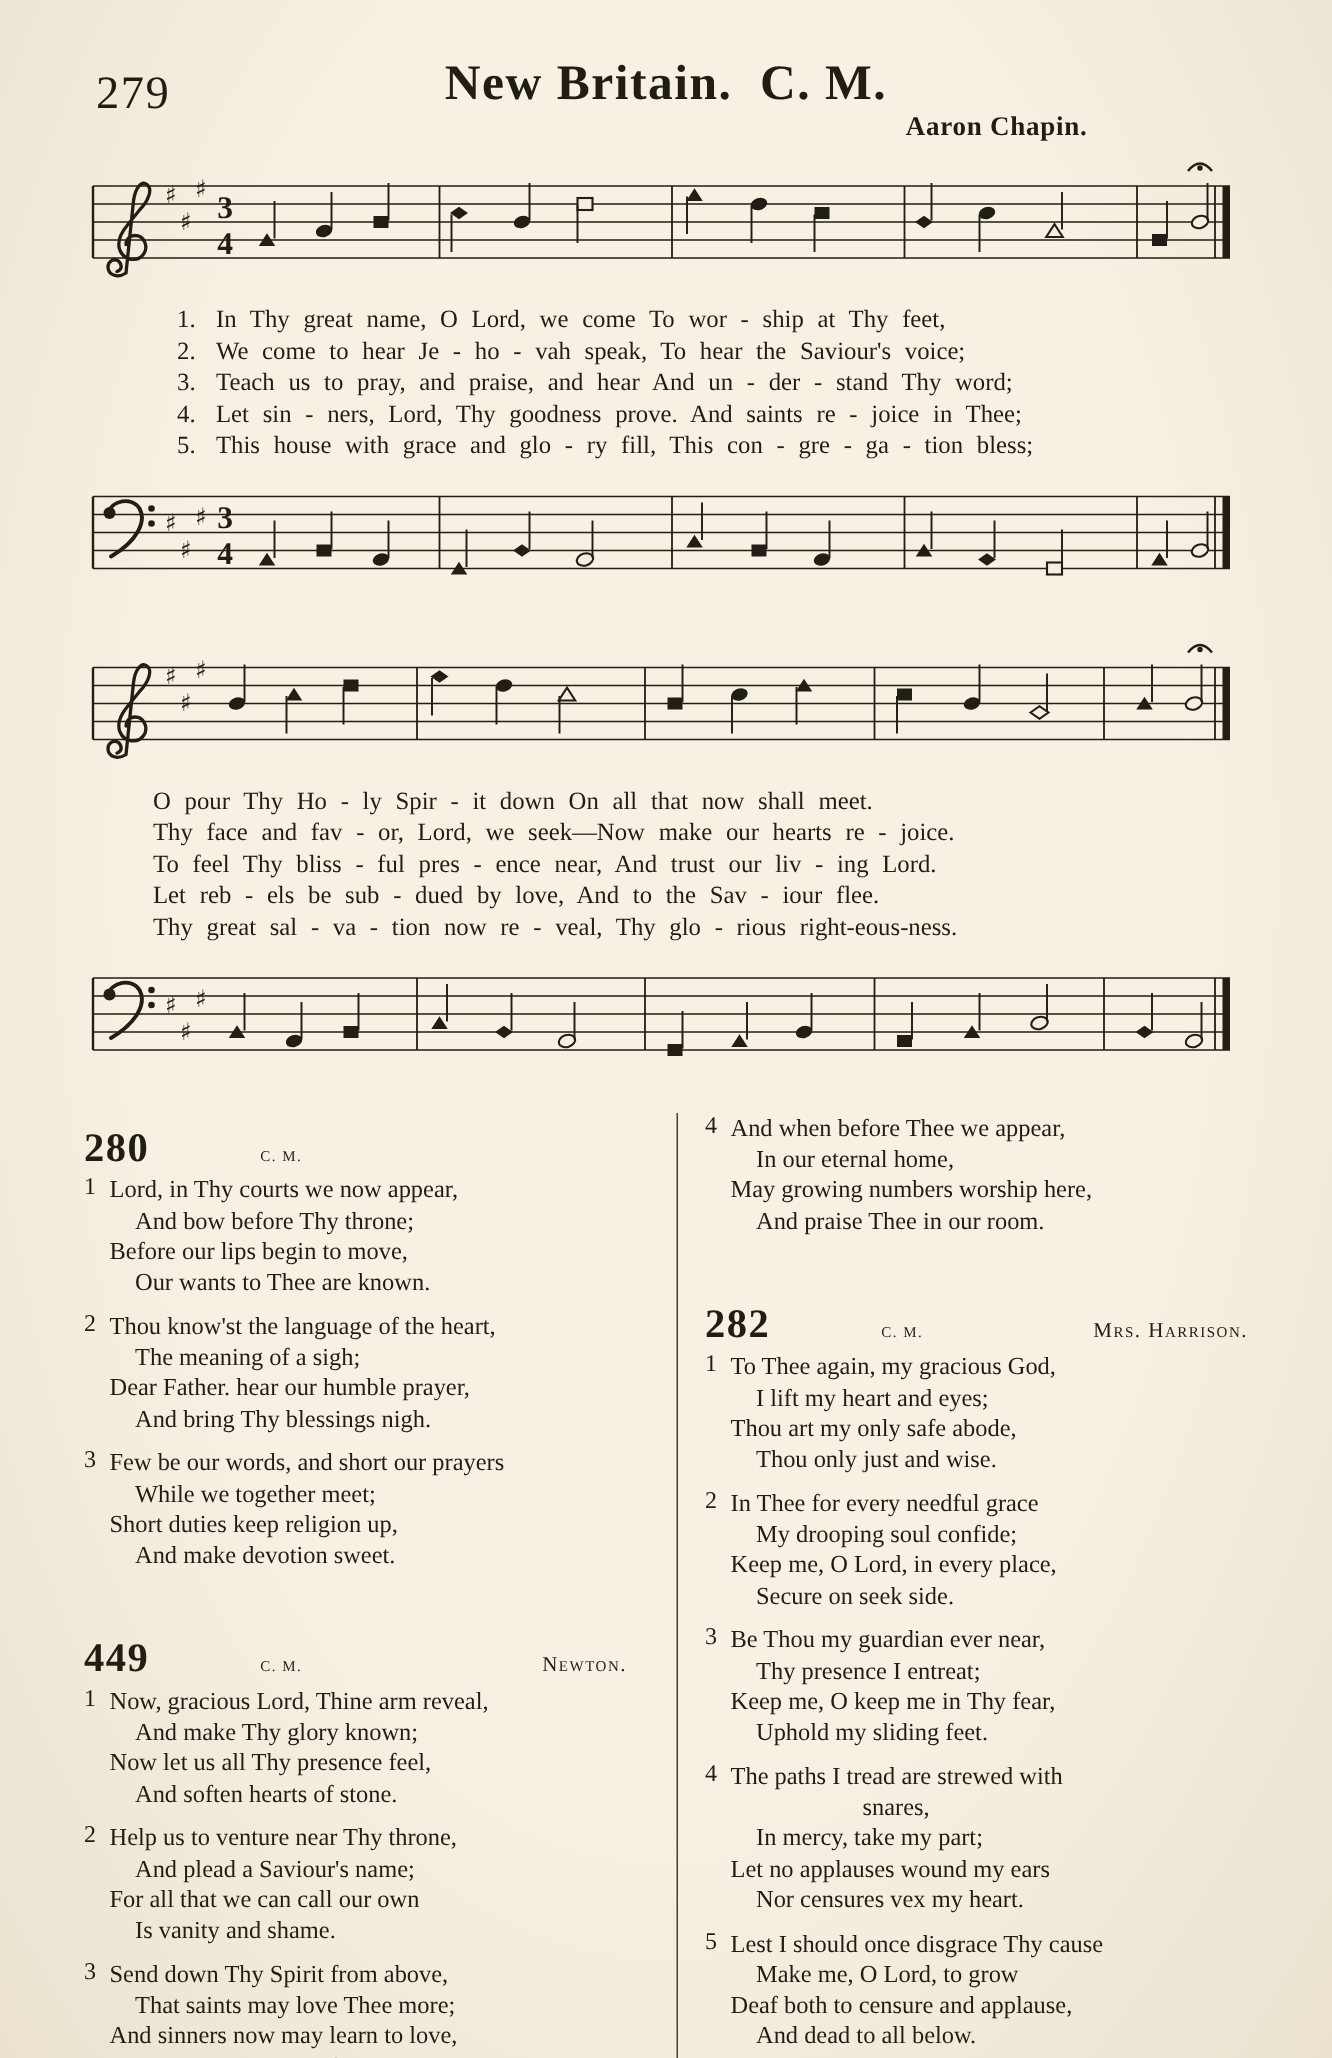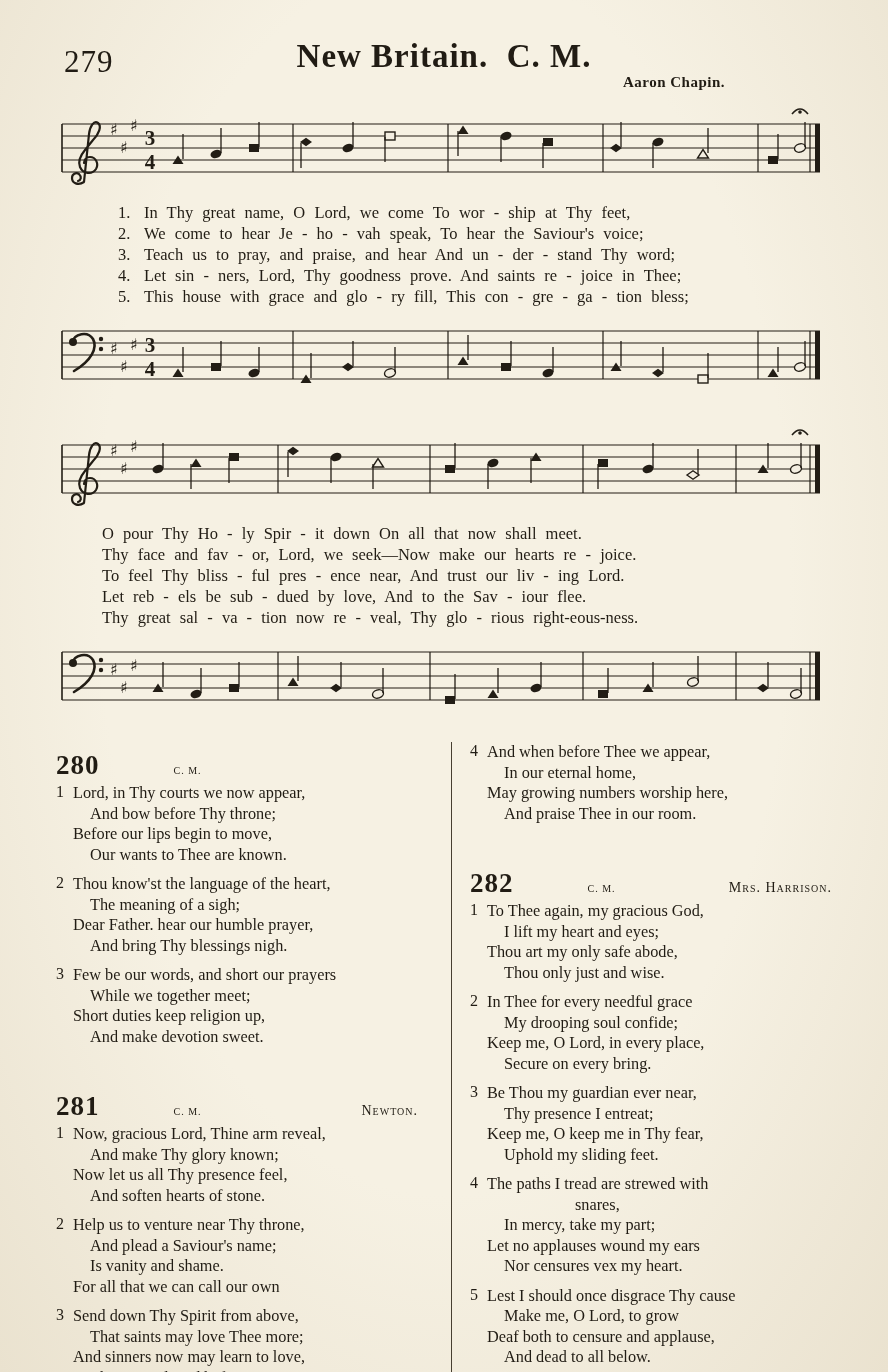--- a/index.html
+++ b/index.html
@@ -8,21 +8,21 @@
     background:radial-gradient(ellipse at 50% 42%, #f6f1e3 55%, #eae2cf 100%);
     color:#211c14;
     font-family:"Liberation Serif","DejaVu Serif",serif;
     box-sizing:border-box;
     padding-top:34px;
   }
   
   .head{position:relative;height:66px;margin:0 58px;}
   .page-num{position:absolute;left:6px;top:10px;font-size:31px;font-weight:normal;letter-spacing:1px;}
   .title{position:absolute;left:0;right:0;top:4px;text-align:center;font-size:33px;font-weight:bold;white-space:pre;letter-spacing:1px;}
-  .composer{position:absolute;right:105px;top:40px;font-size:15px;font-weight:bold;letter-spacing:.5px;}
+  .composer{position:absolute;right:105px;top:40px;font-size:18px;font-weight:bold;letter-spacing:.5px;}
   
   .music{margin:0 58px;}
   .staff-wrap{margin-top:4px;}
   svg.staff{display:block;overflow:visible;}
   .verses{margin:6px 0 2px 60px;}
   .verses.part2{margin-left:44px;}
   .verse-line{font-size:16.5px;line-height:21px;word-spacing:5px;white-space:nowrap;}
   .verse-num{display:inline-block;width:26px;}
   
   .columns{display:flex;margin:14px 56px 0 56px;}
@@ -302,37 +302,37 @@
           <div class="stanza-line ind-1">And bring Thy blessings nigh.</div>
         </div>
         <div class="stanza">
           <span class="stanza-num">3</span>
           <div class="stanza-line ind-0">Few be our words, and short our prayers</div>
           <div class="stanza-line ind-1">While we together meet;</div>
           <div class="stanza-line ind-0">Short duties keep religion up,</div>
           <div class="stanza-line ind-1">And make devotion sweet.</div>
         </div>
         <div class="hymn-header">
-          <span class="hymn-number">281</span>
+          <span class="hymn-number">449</span>
           <span class="hymn-meter">C. M.</span>
           <span class="hymn-author">Newton.</span>
         </div>
         <div class="stanza">
           <span class="stanza-num">1</span>
           <div class="stanza-line ind-0">Now, gracious Lord, Thine arm reveal,</div>
           <div class="stanza-line ind-1">And make Thy glory known;</div>
           <div class="stanza-line ind-0">Now let us all Thy presence feel,</div>
           <div class="stanza-line ind-1">And soften hearts of stone.</div>
         </div>
         <div class="stanza">
           <span class="stanza-num">2</span>
           <div class="stanza-line ind-0">Help us to venture near Thy throne,</div>
           <div class="stanza-line ind-1">And plead a Saviour's name;</div>
+          <div class="stanza-line ind-0">For all that we can call our own</div>
           <div class="stanza-line ind-1">Is vanity and shame.</div>
-          <div class="stanza-line ind-0">For all that we can call our own</div>
         </div>
         <div class="stanza">
           <span class="stanza-num">3</span>
           <div class="stanza-line ind-0">Send down Thy Spirit from above,</div>
           <div class="stanza-line ind-1">That saints may love Thee more;</div>
           <div class="stanza-line ind-0">And sinners now may learn to love,</div>
           <div class="stanza-line ind-1">That never loved before.</div>
         </div>
       </div>
     <div class="col-divider"></div>
@@ -354,21 +354,21 @@
           <div class="stanza-line ind-0">To Thee again, my gracious God,</div>
           <div class="stanza-line ind-1">I lift my heart and eyes;</div>
           <div class="stanza-line ind-0">Thou art my only safe abode,</div>
           <div class="stanza-line ind-1">Thou only just and wise.</div>
         </div>
         <div class="stanza">
           <span class="stanza-num">2</span>
           <div class="stanza-line ind-0">In Thee for every needful grace</div>
           <div class="stanza-line ind-1">My drooping soul confide;</div>
           <div class="stanza-line ind-0">Keep me, O Lord, in every place,</div>
-          <div class="stanza-line ind-1">Secure on every bring.</div>
+          <div class="stanza-line ind-1">Secure on seek side.</div>
         </div>
         <div class="stanza">
           <span class="stanza-num">3</span>
           <div class="stanza-line ind-0">Be Thou my guardian ever near,</div>
           <div class="stanza-line ind-1">Thy presence I entreat;</div>
           <div class="stanza-line ind-0">Keep me, O keep me in Thy fear,</div>
           <div class="stanza-line ind-1">Uphold my sliding feet.</div>
         </div>
         <div class="stanza">
           <span class="stanza-num">4</span>

